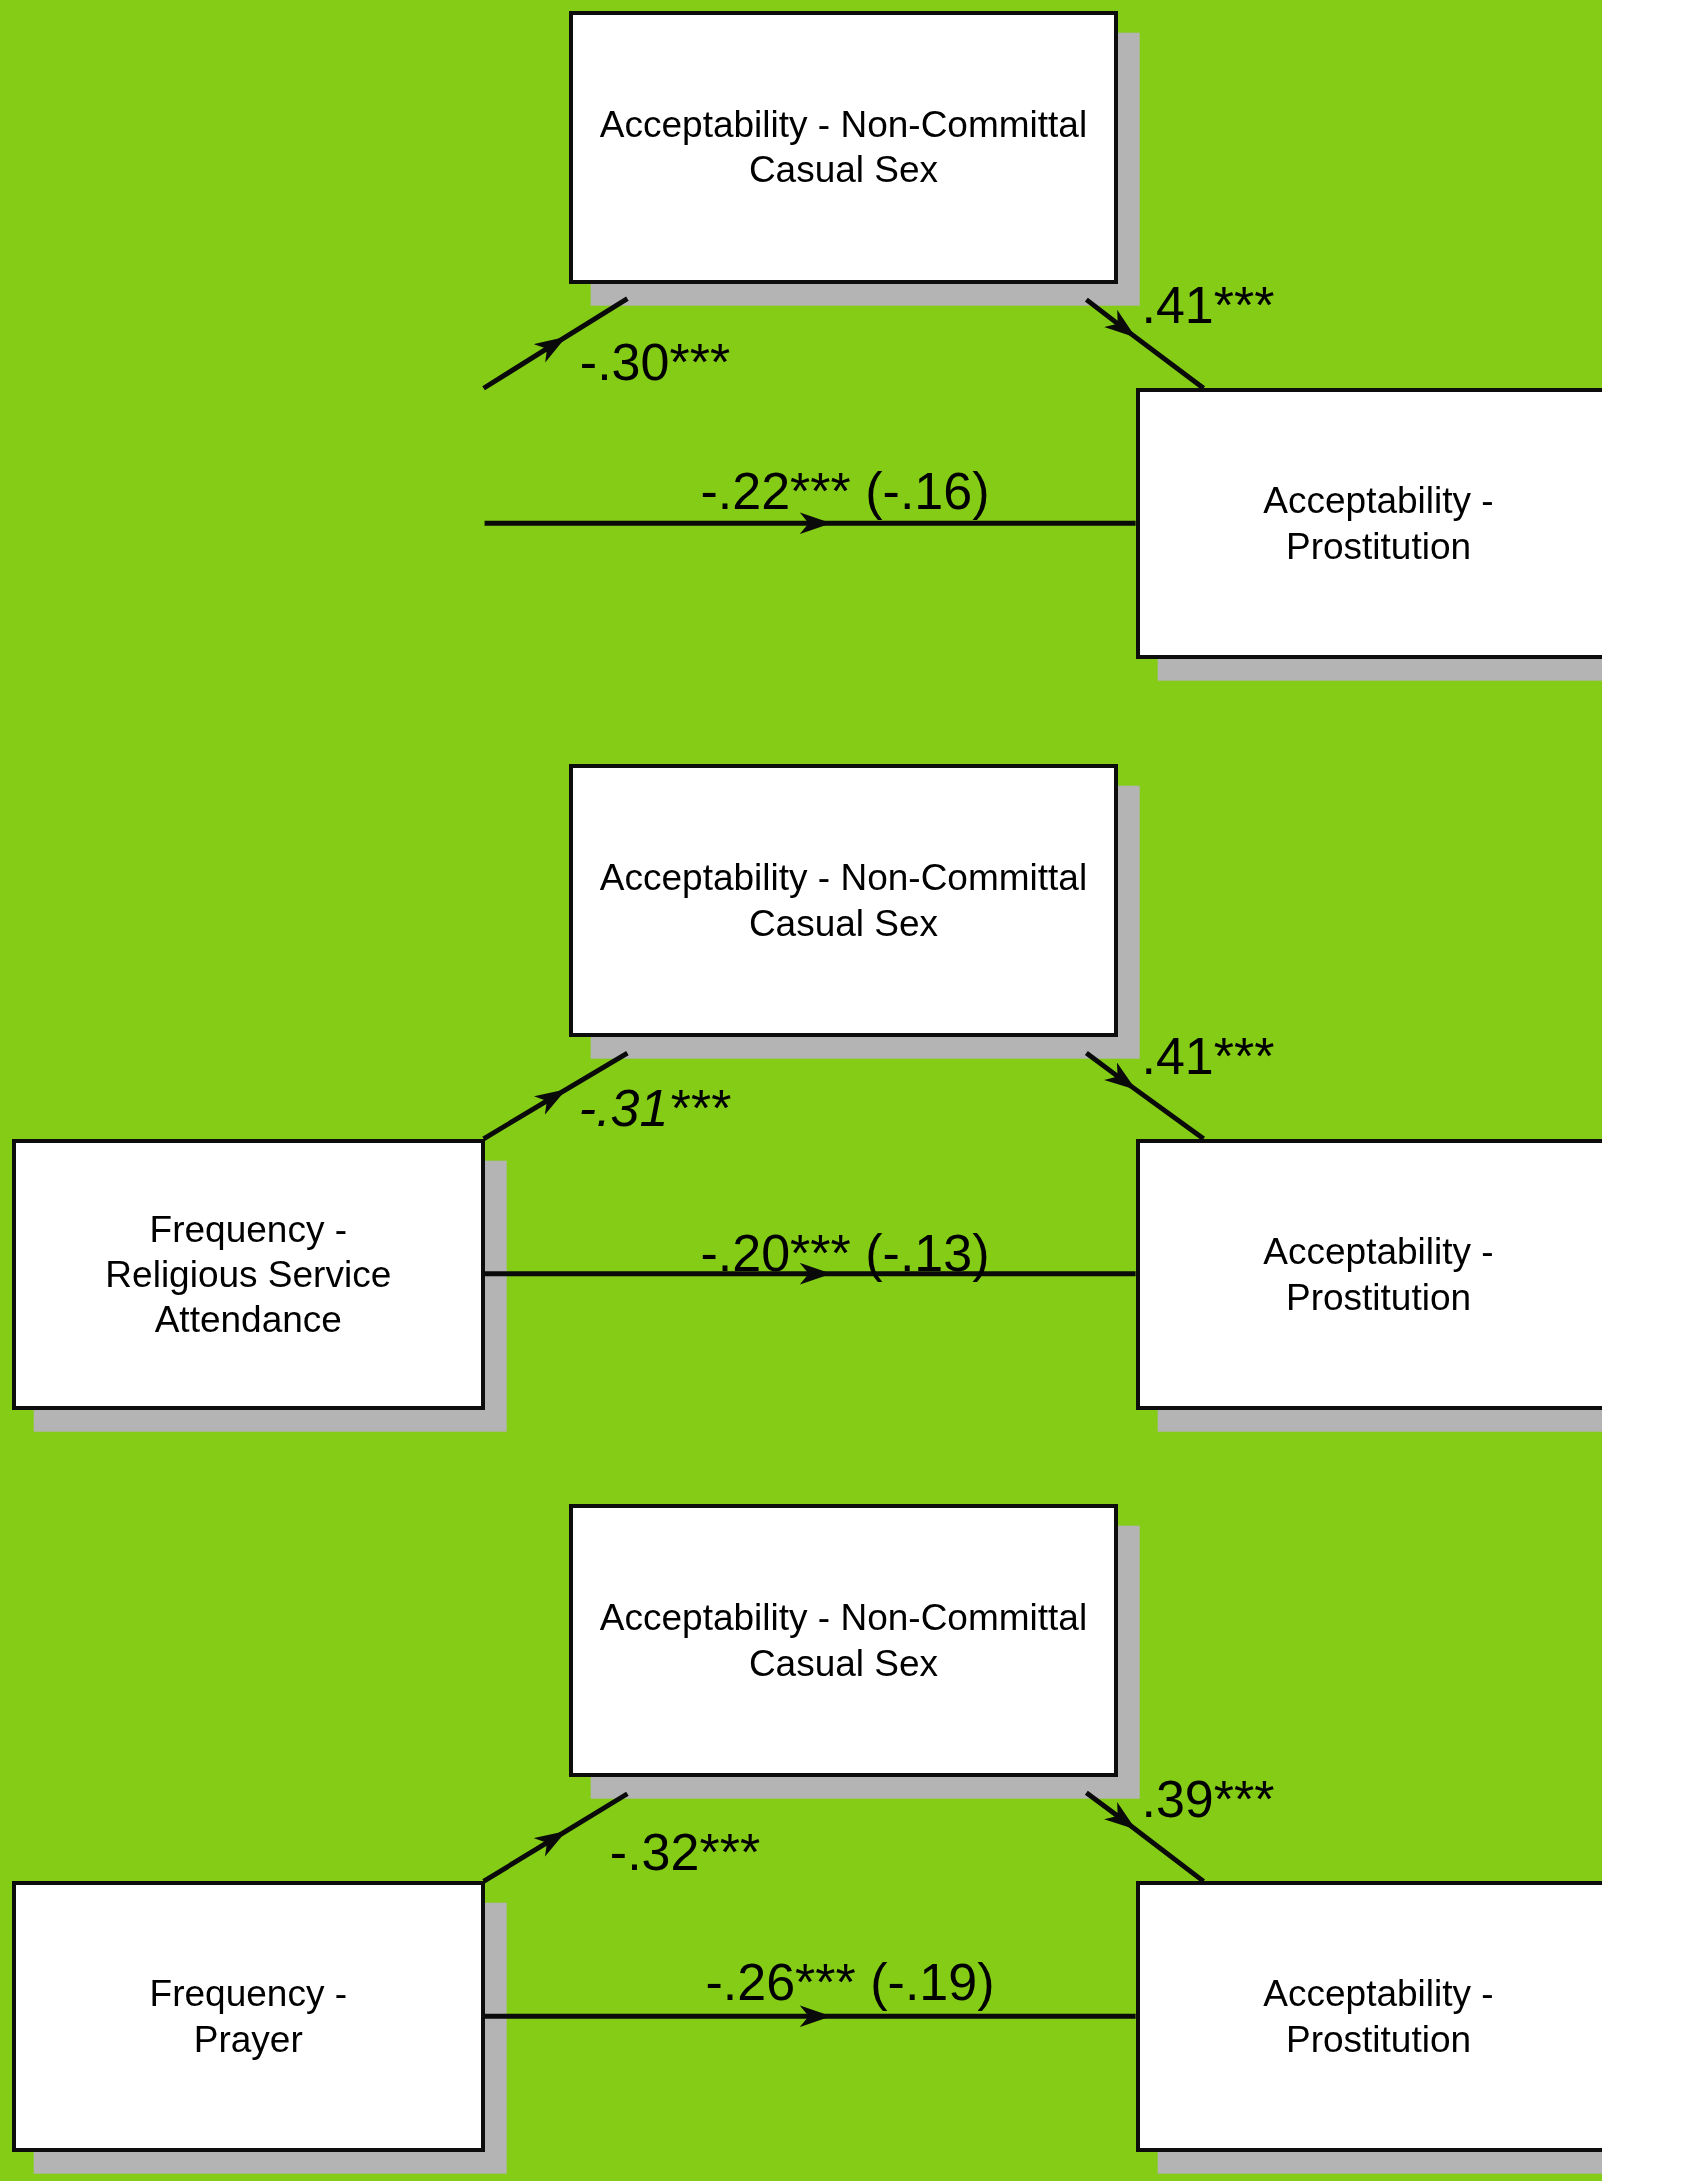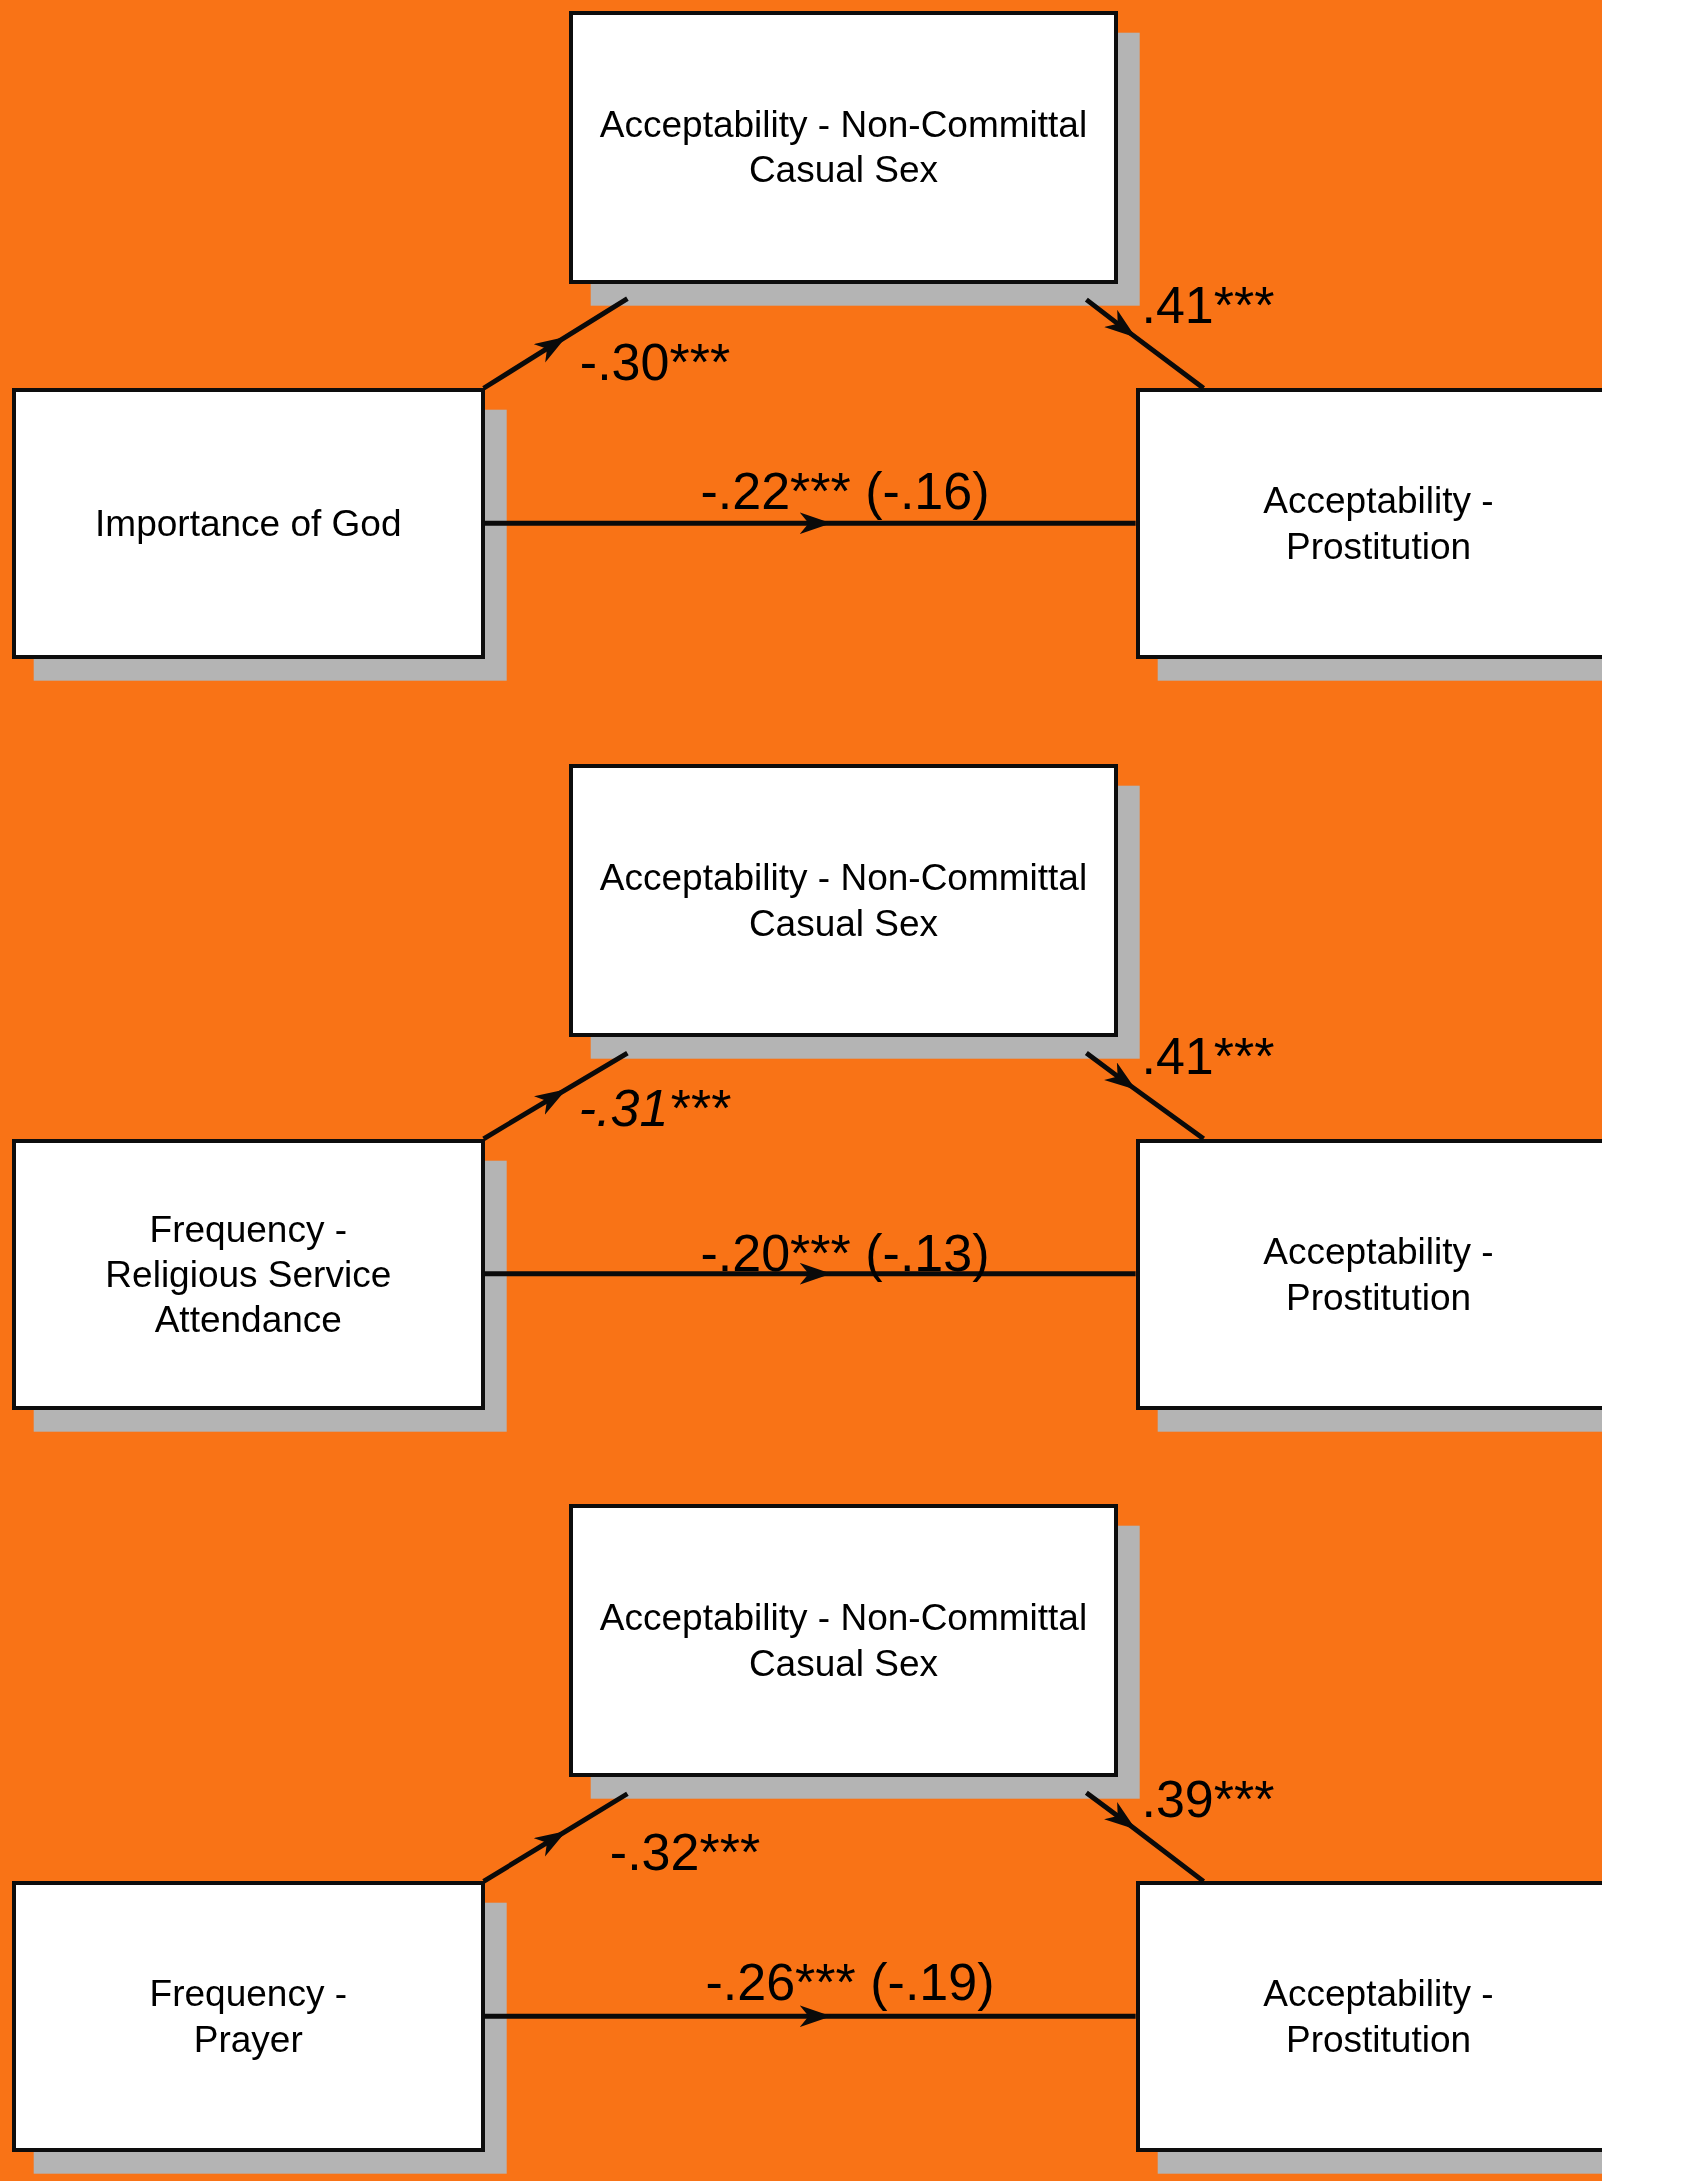--- a/index.html
+++ b/index.html
@@ -4,21 +4,21 @@
 <style>
   html, body {
     margin: 0;
     padding: 0;
     background: #ffffff;
   }
   .canvas {
     position: relative;
     width: 1602px;
     height: 2182px;
-    background: #f97316;
+    background: #84cc16;
     font-family: "Liberation Sans", "DejaVu Sans", sans-serif;
     color: #000000;
     overflow: hidden;
   }
   .model {
     position: absolute;
     left: 0;
     width: 1698px;
   }
   .node {
@@ -65,23 +65,20 @@
 </style>
 </head>
 <body>
 
 <div class="canvas">
 
   <div class="model" style="top:0; height:690px;">
     <div class="node mediator-box" style="left:569px; top:10.8px;">
       <span class="box-label">Acceptability - Non-Committal
 Casual Sex</span>
-    </div>
-    <div class="node predictor-box" style="left:11.8px; top:388px;">
-      <span class="box-label">Importance of God</span>
     </div>
     <div class="node outcome-box" style="left:1136px; top:388px;">
       <span class="box-label">Acceptability -
 Prostitution</span>
     </div>
     <div class="coef" style="left:655px; top:362px;">-.30***</div>
     <div class="coef" style="left:1208px; top:305px;">.41***</div>
     <div class="coef" style="left:845px; top:491px;">-.22*** (-.16)</div>
   </div>
 

